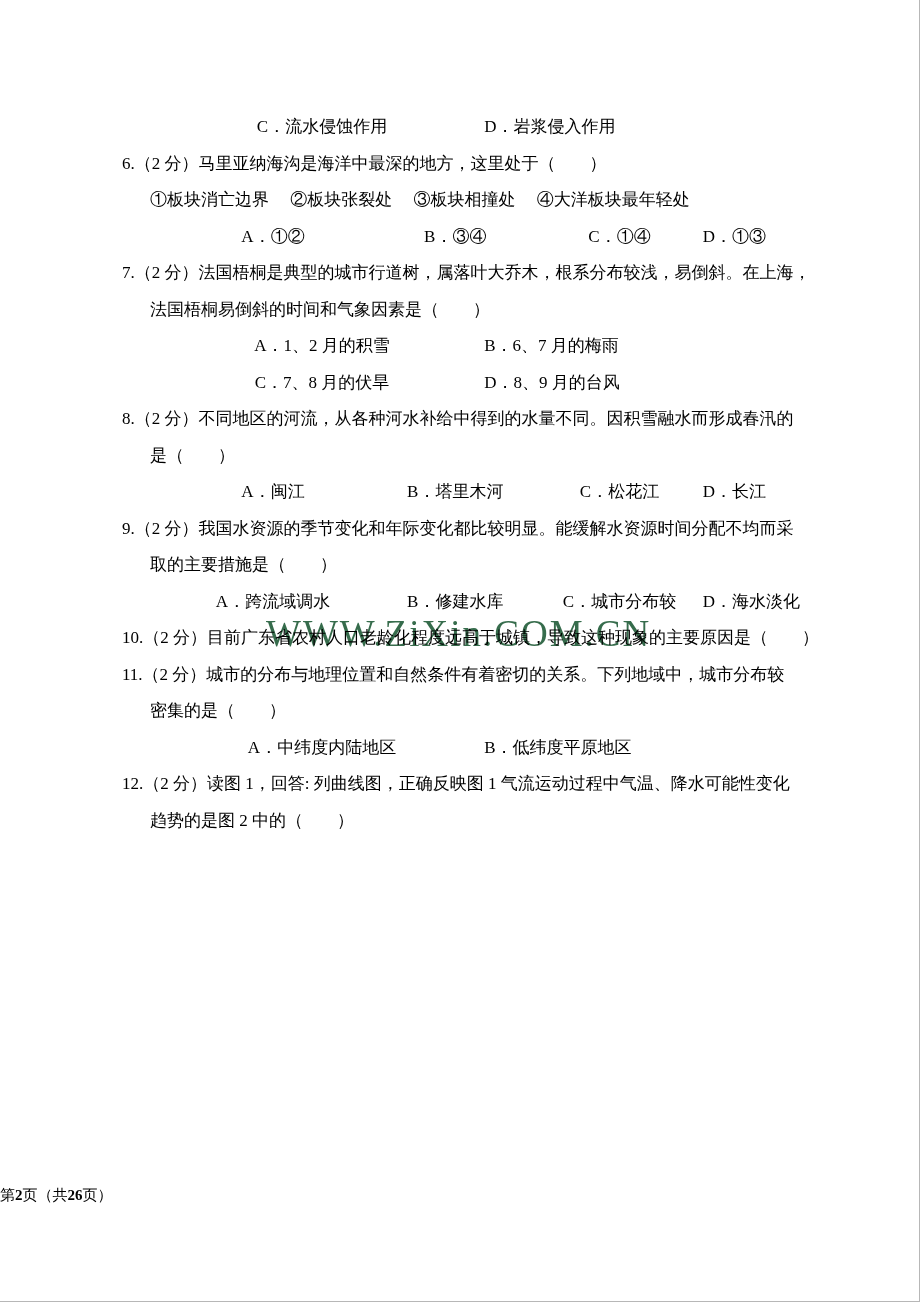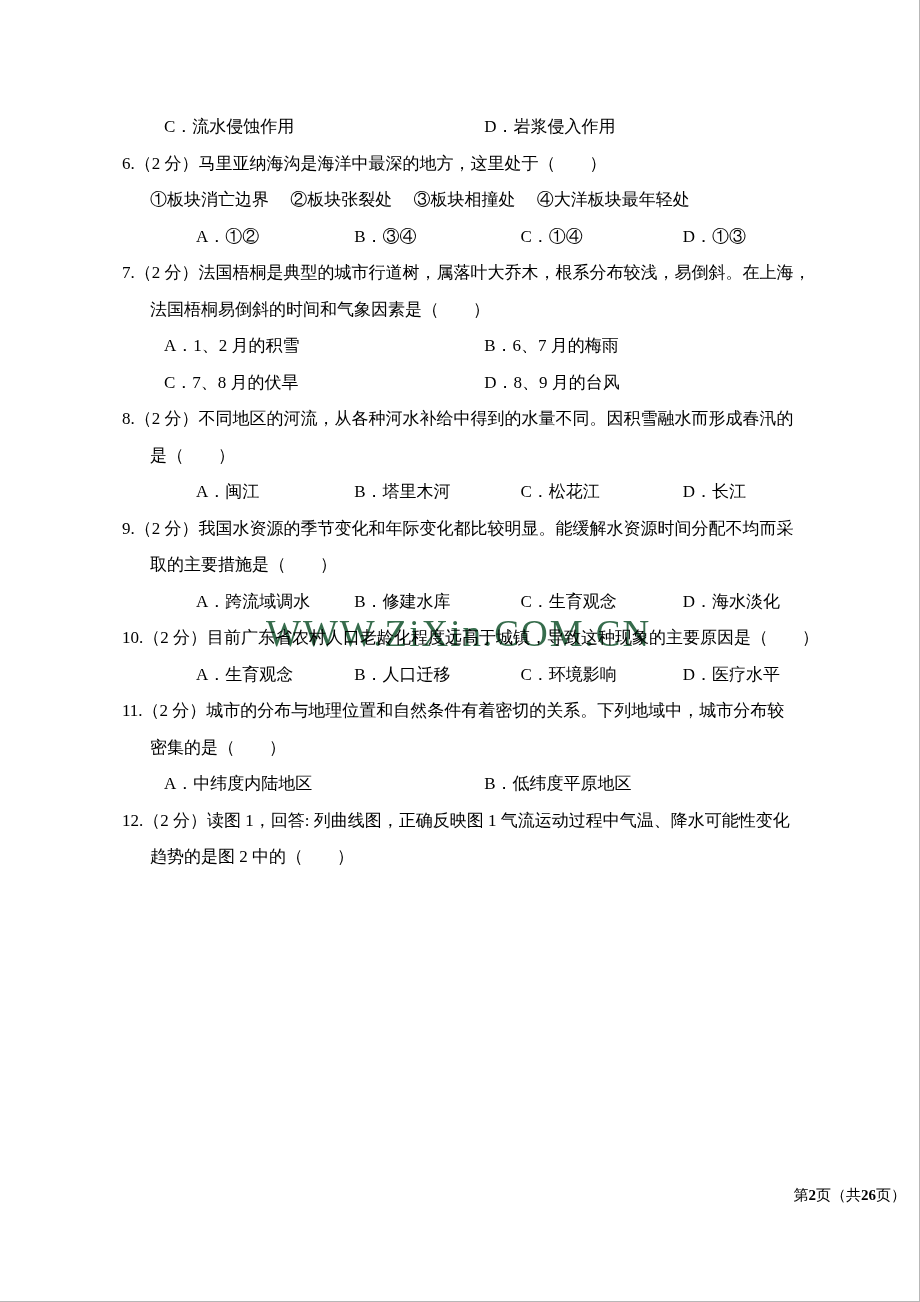--- a/index.html
+++ b/index.html
@@ -44,31 +44,31 @@
     z-index: 2;
     font-size: 17px;
   }
   .line {
     height: 36.5px;
     line-height: 36.5px;
     white-space: nowrap;
   }
   .cont, .sub { padding-left: 28px; }
   .opt-row { padding-left: 42px; }
-  .cell { display: inline-block; vertical-align: top; }
+  .cell { display: inline-block; vertical-align: top; text-align: center; }
   .row4 .cell:nth-child(1) { width: 154px; margin-left: 32px; }
-  .row4 .cell:nth-child(2) { width: 162px; }
+  .row4 .cell:nth-child(2) { width: 162px; margin-left: 20px; }
   .row4 .cell:nth-child(3) { width: 158px; }
   .row2 .cell:nth-child(1) { width: 316px; }
   .footer {
     position: absolute;
     left: 0;
     top: 1186px;
     width: 906px;
-    text-align: right;
+    text-align: left;
     font-size: 15px;
     z-index: 2;
   }
   .pnum { font-weight: bold; }
 </style>
 </head>
 <body>
 
 <div class="page">
 
@@ -117,33 +117,27 @@
         <span class="cell">D．长江</span>
       </div>
     </div>
 
     <div class="qblock">
       <div class="line stem">9.（2 分）我国水资源的季节变化和年际变化都比较明显。能缓解水资源时间分配不均而采</div>
       <div class="line cont">取的主要措施是（　　）</div>
       <div class="line opt-row row4">
         <span class="cell">A．跨流域调水</span>
         <span class="cell">B．修建水库</span>
-        <span class="cell">C．生育观念</span>
+        <span class="cell">C．城市分布较</span>
         <span class="cell">D．海水淡化</span>
       </div>
     </div>
 
     <div class="qblock">
       <div class="line stem">10.（2 分）目前广东省农村人口老龄化程度远高于城镇，导致这种现象的主要原因是（　　）</div>
-      <div class="line opt-row row4">
-        <span class="cell">A．生育观念</span>
-        <span class="cell">B．人口迁移</span>
-        <span class="cell">C．环境影响</span>
-        <span class="cell">D．医疗水平</span>
-      </div>
     </div>
 
     <div class="qblock">
       <div class="line stem">11.（2 分）城市的分布与地理位置和自然条件有着密切的关系。下列地域中，城市分布较</div>
       <div class="line cont">密集的是（　　）</div>
       <div class="line opt-row row2">
         <span class="cell">A．中纬度内陆地区</span>
         <span class="cell">B．低纬度平原地区</span>
       </div>
     </div>

